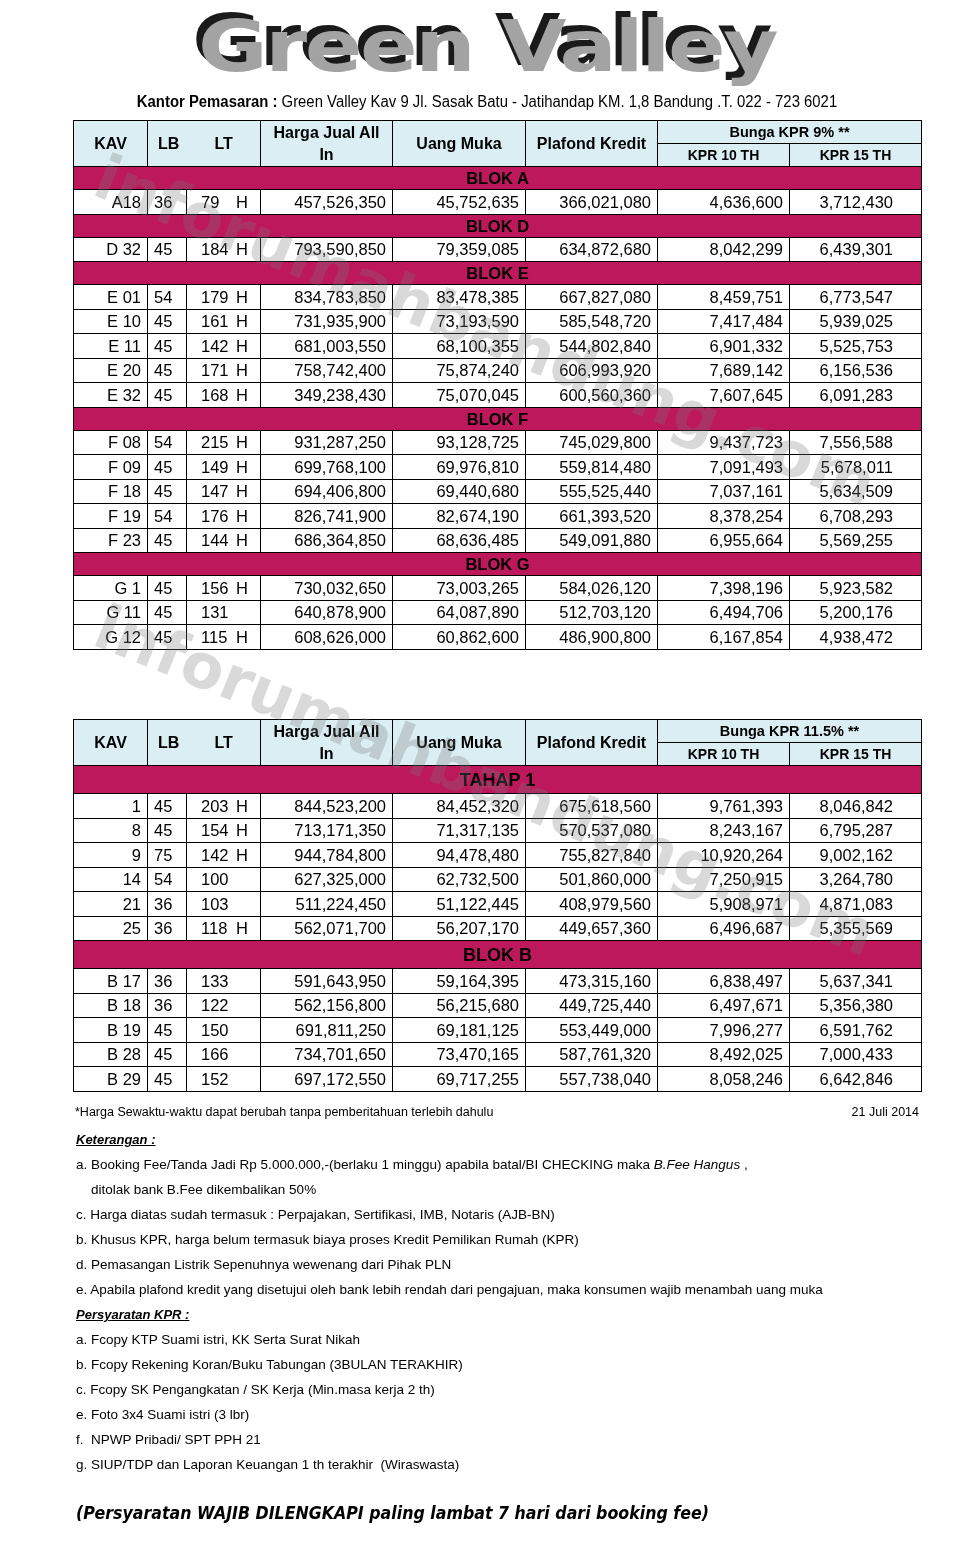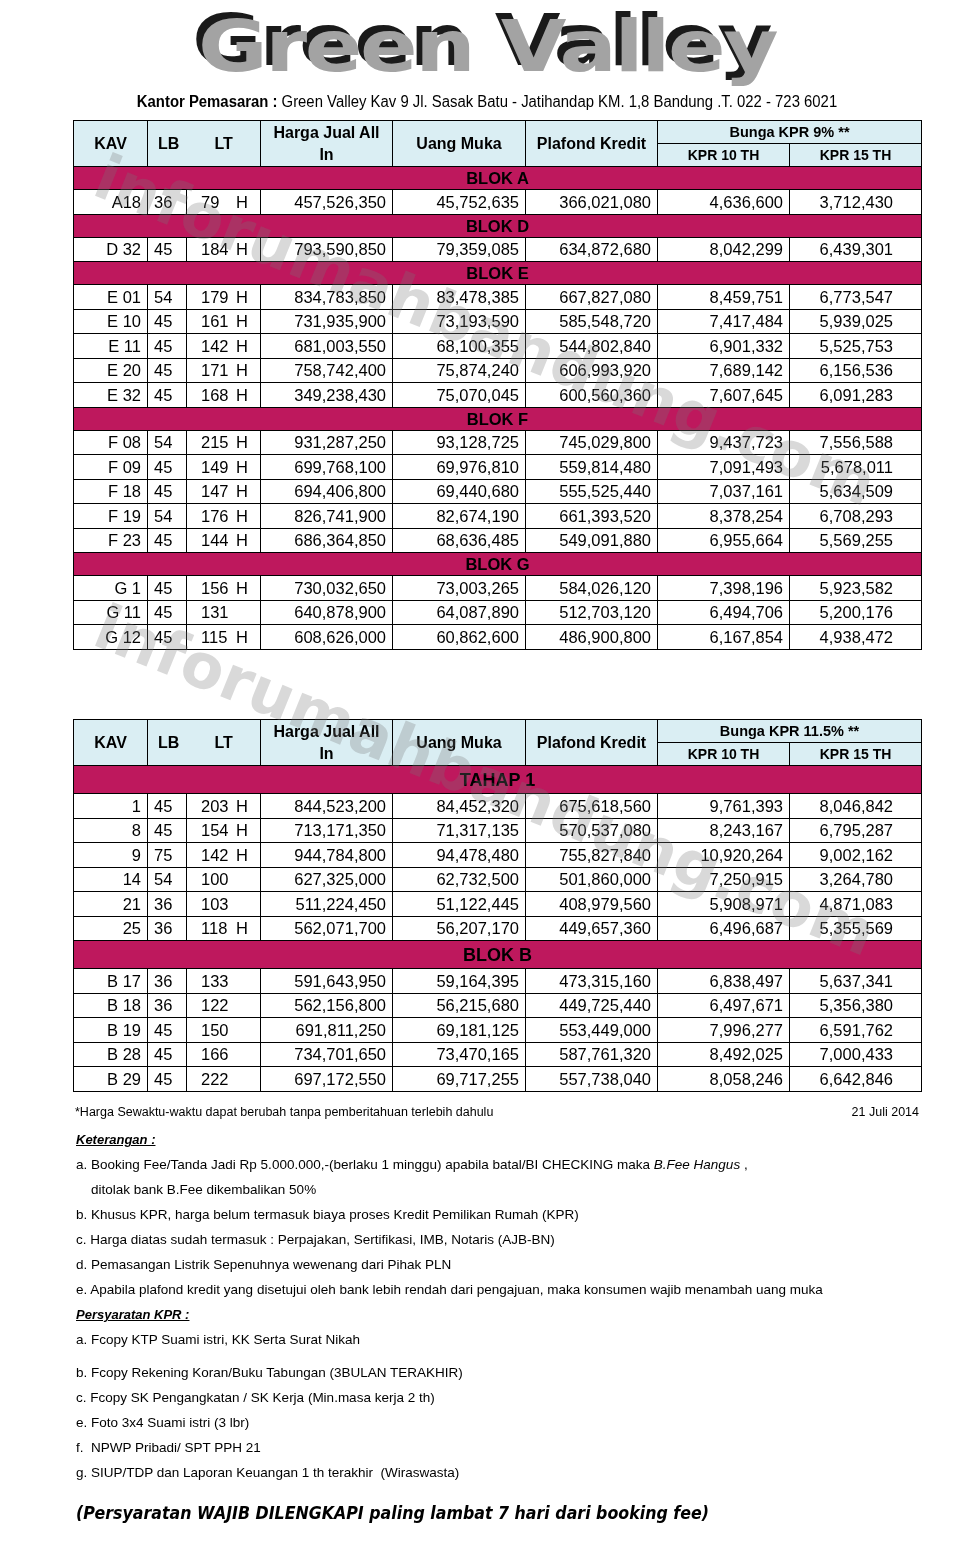--- a/index.html
+++ b/index.html
@@ -488,50 +488,50 @@
         <td class="r">73,470,165</td>
         <td class="r">587,761,320</td>
         <td class="c">8,492,025</td>
         <td class="r" style="padding-right: 28px;">7,000,433</td>
       </tr>
       <tr>
         <td class="c">B 29</td>
         <td class="lb">45</td>
         <td class="lt">
           <div class="wrap">
-            <span>222</span>
+            <span>152</span>
             <span></span>
           </div>
         </td>
         <td class="r">697,172,550</td>
         <td class="r">69,717,255</td>
         <td class="r">557,738,040</td>
         <td class="c">8,058,246</td>
         <td class="r" style="padding-right: 28px;">6,642,846</td>
       </tr>
     </tbody>
 </table>
 
 <div class="note-line" style="top:1105px">*Harga Sewaktu-waktu dapat berubah tanpa pemberitahuan terlebih dahulu</div>
 <div class="date">21 Juli 2014</div>
 
 <div class="notes">
   <div class="hd">Keterangan :</div>
   <div id="ket-list">
       <div class="it"><span style="white-space: pre;">a. Booking Fee/Tanda Jadi Rp 5.000.000,-(berlaku 1 minggu) apabila batal/BI CHECKING maka </span><span class="em">B.Fee Hangus</span><span> ,</span></div>
       <div class="it"><span style="white-space: pre; margin-top: 8px;">    ditolak bank B.Fee dikembalikan 50%</span></div>
+      <div class="it"><span style="white-space: pre;">c. Harga diatas sudah termasuk : Perpajakan, Sertifikasi, IMB, Notaris (AJB-BN)</span></div>
       <div class="it"><span style="white-space: pre;">b. Khusus KPR, harga belum termasuk biaya proses Kredit Pemilikan Rumah (KPR)</span></div>
-      <div class="it"><span style="white-space: pre;">c. Harga diatas sudah termasuk : Perpajakan, Sertifikasi, IMB, Notaris (AJB-BN)</span></div>
       <div class="it"><span style="white-space: pre;">d. Pemasangan Listrik Sepenuhnya wewenang dari Pihak PLN</span></div>
       <div class="it"><span style="white-space: pre;">e. Apabila plafond kredit yang disetujui oleh bank lebih rendah dari pengajuan, maka konsumen wajib menambah uang muka</span></div>
     </div>
   <div class="hd" style="margin-top:0">Persyaratan KPR :</div>
   <div id="per-list">
       <div class="it" style="white-space: pre;">a. Fcopy KTP Suami istri, KK Serta Surat Nikah</div>
-      <div class="it" style="white-space: pre; margin-top: 8px;">b. Fcopy Rekening Koran/Buku Tabungan (3BULAN TERAKHIR)</div>
+      <div class="it" style="white-space: pre;">b. Fcopy Rekening Koran/Buku Tabungan (3BULAN TERAKHIR)</div>
       <div class="it" style="white-space: pre;">c. Fcopy SK Pengangkatan / SK Kerja (Min.masa kerja 2 th)</div>
       <div class="it" style="white-space: pre;">e. Foto 3x4 Suami istri (3 lbr)</div>
       <div class="it" style="white-space: pre;">f.  NPWP Pribadi/ SPT PPH 21</div>
       <div class="it" style="white-space: pre;">g. SIUP/TDP dan Laporan Keuangan 1 th terakhir  (Wiraswasta)</div>
     </div>
 </div>
 <div class="final">(Persyaratan  WAJIB DILENGKAPI paling lambat 7 hari dari booking fee)</div>
 
 <div class="wm" style="left:112px;top:140px;transform:rotate(22deg)">inforumahbandung.com</div>
 <div class="wm" style="left:112px;top:590px;transform:rotate(22deg)">inforumahbandung.com</div>

